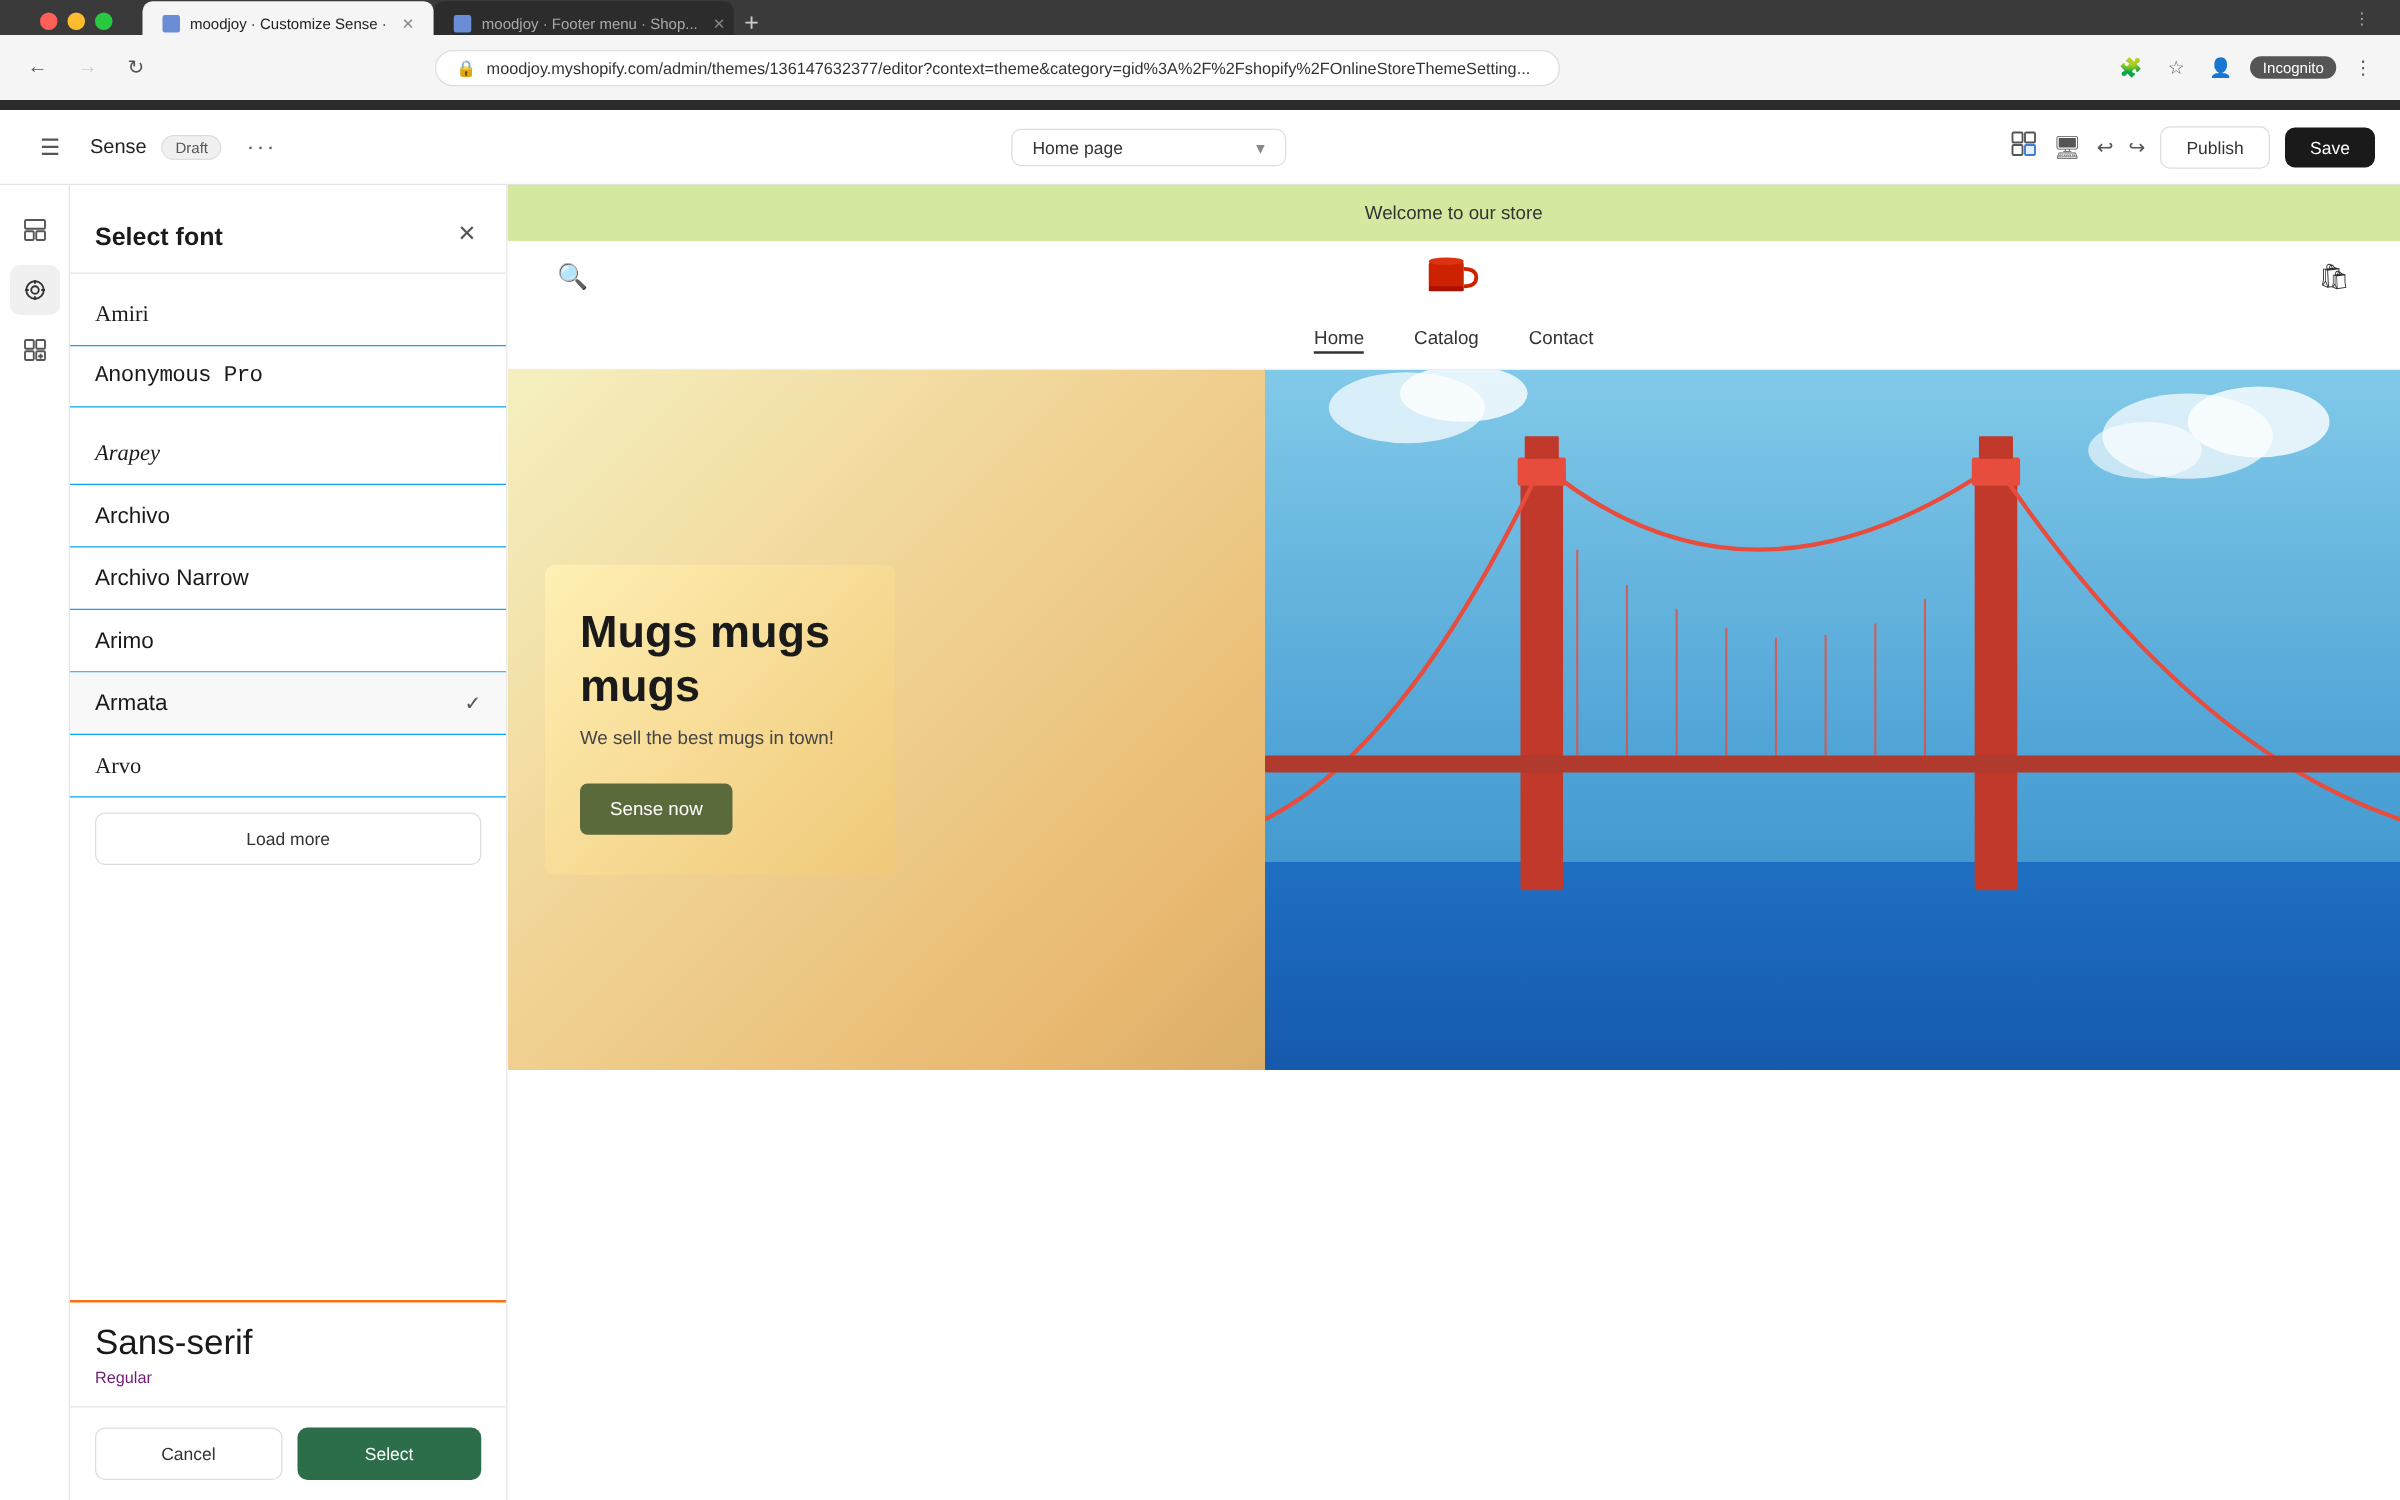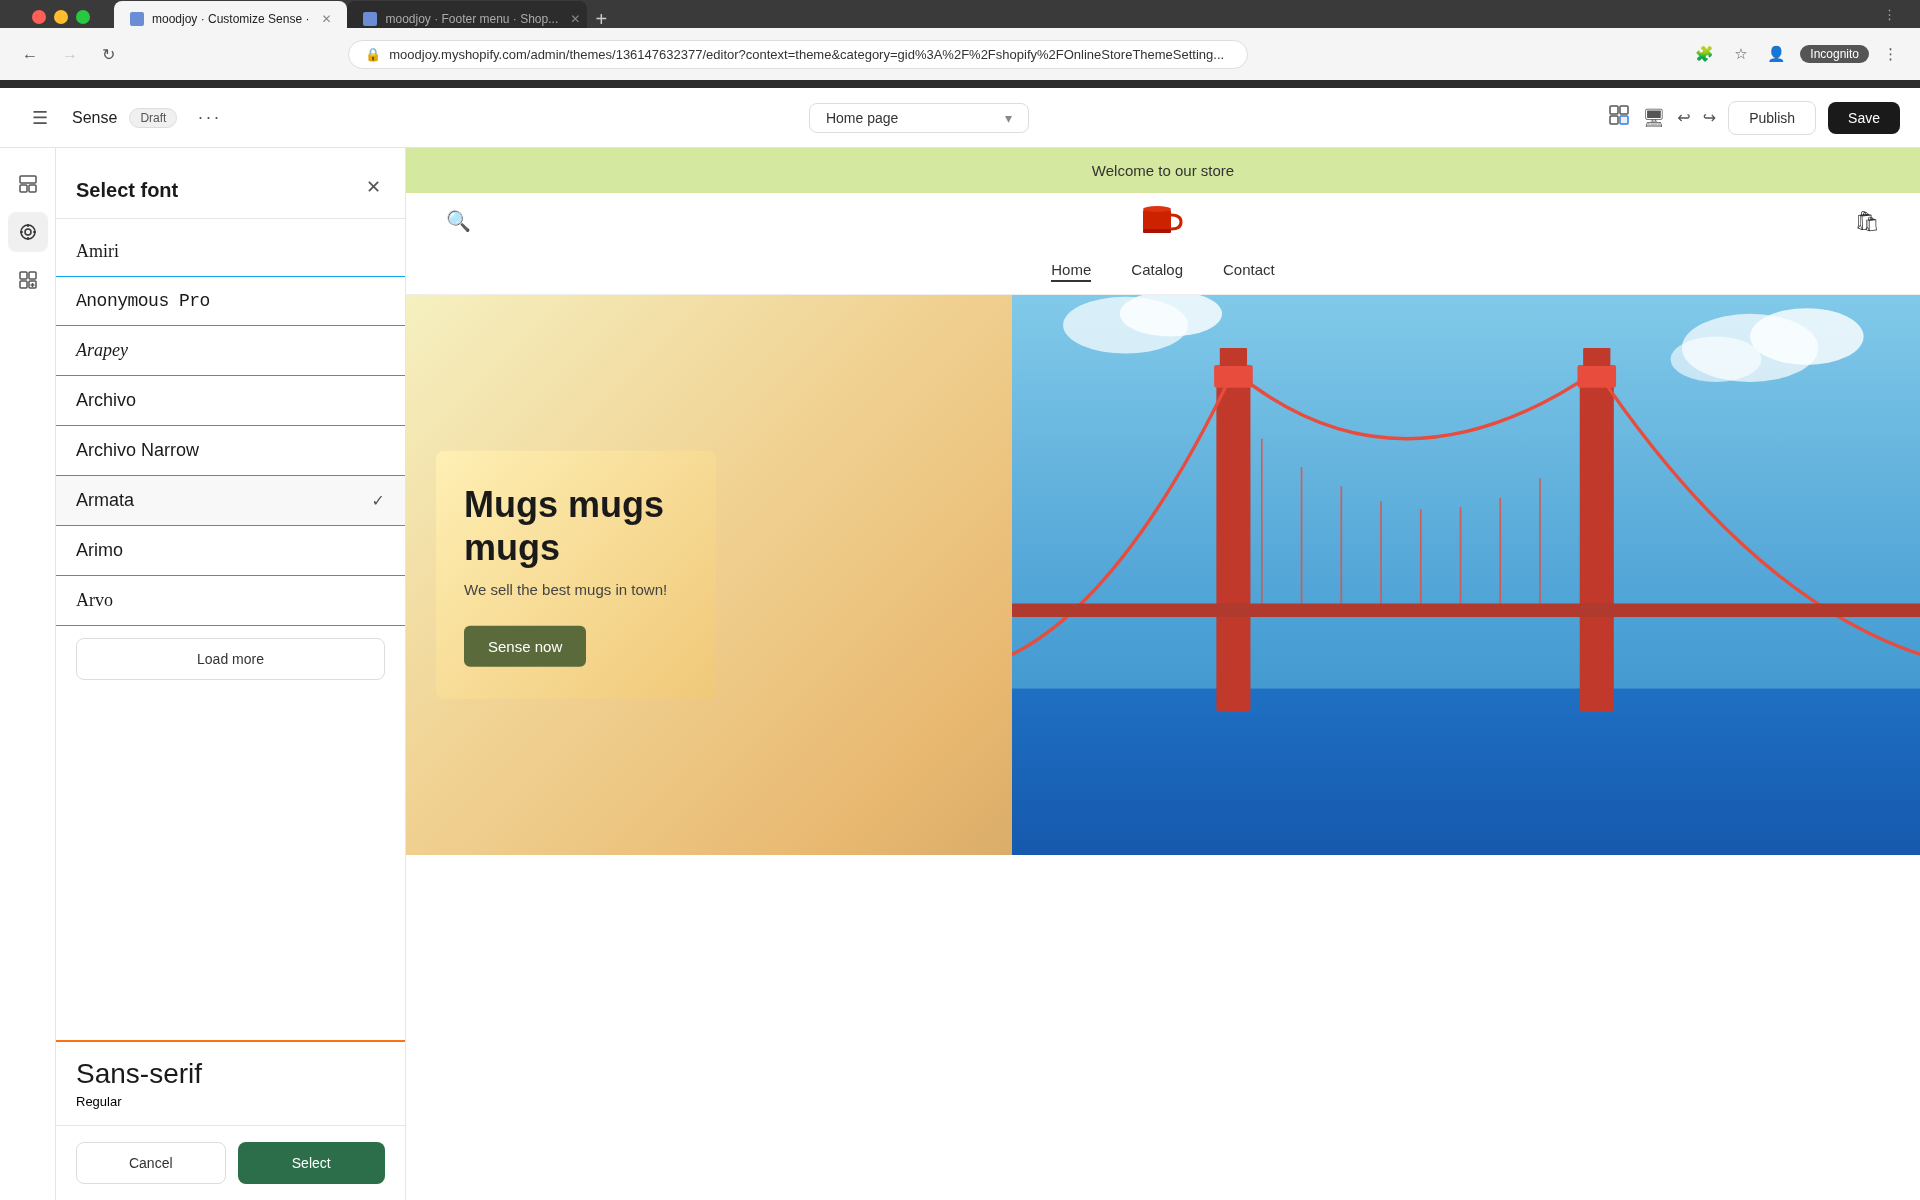--- a/index.html
+++ b/index.html
@@ -210,21 +210,21 @@
       font-size: 14px;
       color: #333;
       cursor: pointer;
     }
 
     .font-preview-section {
       padding: 16px 20px;
       border-top: 2px solid #f97316;
     }
     .font-preview-name { font-size: 28px; color: #1a1a1a; font-weight: 400; margin-bottom: 4px; }
-    .font-preview-style { font-size: 13px; color: #000000; }
+    .font-preview-style { font-size: 13px; color: #701a75; }
 
     .font-panel-footer {
       display: flex;
       gap: 12px;
       padding: 16px 20px;
       border-top: 1px solid #e5e5e5;
     }
     .cancel-btn {
       flex: 1;
       padding: 12px;
@@ -465,38 +465,38 @@
 
         <div class="font-item">
           <span class="font-name" style="font-family: Georgia, serif;">Amiri</span>
         </div>
 
         <div class="font-item">
           <span class="font-name anon-pro">Anonymous Pro</span>
         </div>
 
         <div class="font-item">
-          <span class="font-name" style="font-family: Georgia, serif; font-style: italic;">Arapey</span>
+          <span class="font-name" style="font-family: Georgia, serif; font-style: italic; margin-top: 12px;">Arapey</span>
         </div>
 
         <div class="font-item">
           <span class="font-name" style="font-family: Arial, sans-serif; font-weight: 500;">Archivo</span>
         </div>
 
         <div class="font-item">
           <span class="font-name" style="font-family: Arial Narrow, sans-serif;">Archivo Narrow</span>
+        </div>
+
+        <div class="font-item">
+          <span class="font-name">Arimo</span>
         </div>
 
         <div class="font-item selected">
           <span class="font-name">Armata</span>
           <span class="check-icon">✓</span>
-        </div>
-
-        <div class="font-item">
-          <span class="font-name">Arimo</span>
         </div>
 
         <div class="font-item">
           <span class="font-name" style="font-family: Georgia, serif;">Arvo</span>
         </div>
 
         <div class="load-more-section">
           <button class="load-more-btn">Load more</button>
         </div>
       </div>

